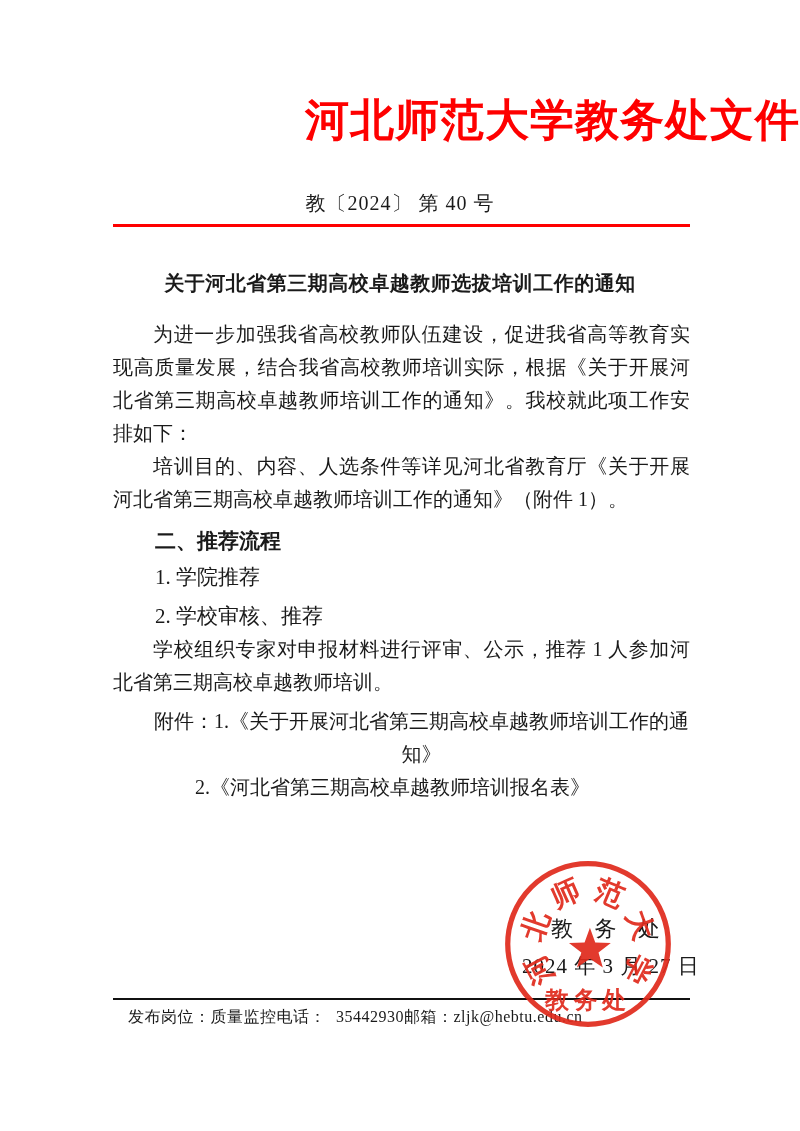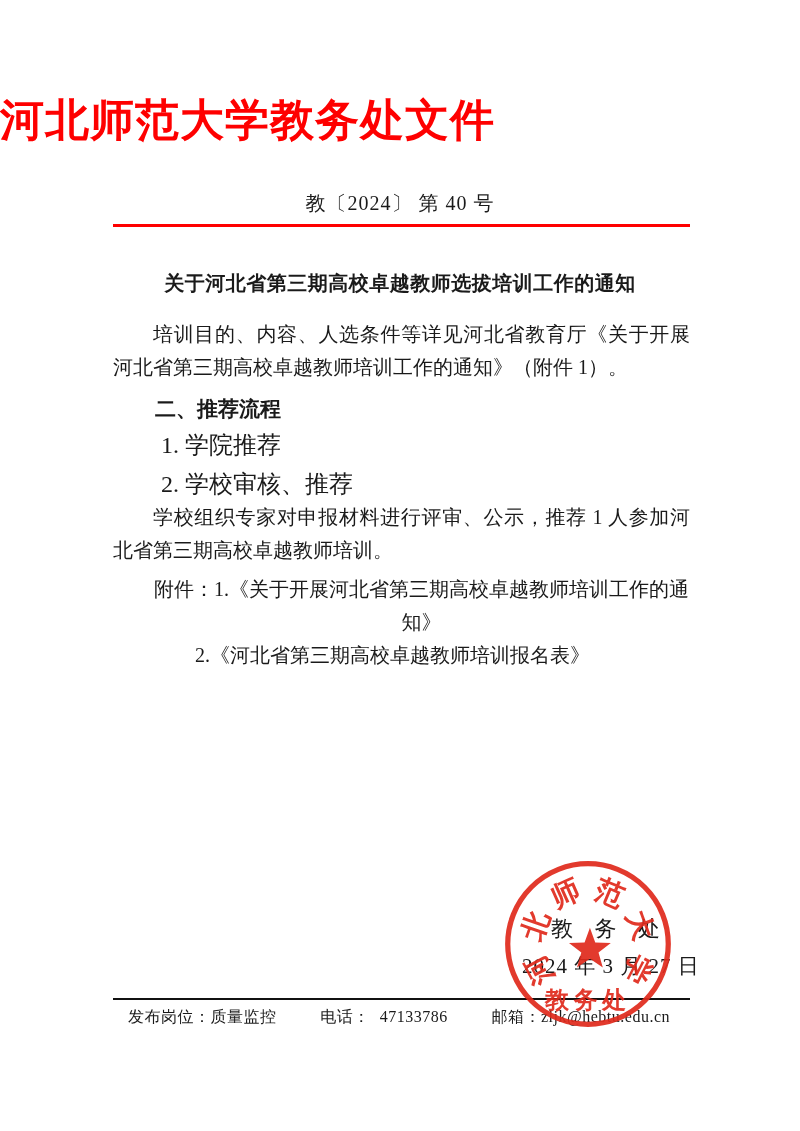--- a/index.html
+++ b/index.html
@@ -7,21 +7,21 @@
     position:relative;
     width:800px;height:1131px;
     margin:0 auto;
     background:#ffffff;
     overflow:hidden;
     font-family:"Liberation Serif","DejaVu Serif",serif;
     color:#1a1a1a;
   }
   .header-title{
     position:absolute;top:94px;left:0;width:100%;
-    text-align:left;
+    text-align:right;
     color:#fe0000;
     font-size:44px;line-height:54px;
     font-weight:bold;
     letter-spacing:1px;
   }
   .doc-number{
     position:absolute;top:190px;left:0;width:100%;
     text-align:center;
     font-size:20px;line-height:26px;
     letter-spacing:1px;
@@ -46,21 +46,21 @@
   .body-block p{margin:0;}
   .indent{text-indent:2em;}
   .h-black{
     font-family:"Liberation Sans","DejaVu Sans",sans-serif;
     font-weight:bold;
     font-size:21px;
     text-indent:2em;
   }
   .h-kai{
     text-indent:2em;
-    font-size:24px;
+    font-size:21px;
   }
   .mt8{margin-top:8px !important;}
   .mt6{margin-top:6px !important;}
   .mt4{margin-top:4px !important;}
   .att-line1{padding-left:40px;text-align:center;}
   .att-line2{padding-left:82px;text-align:left;}
   .sign-dept{
     position:absolute;top:914px;left:551px;
     font-size:22px;letter-spacing:8px;
     z-index:2;
@@ -87,41 +87,42 @@
     fill:#e02a1c;font-size:25px;font-weight:bold;
     text-anchor:middle;letter-spacing:5px;
     font-family:"Liberation Serif","DejaVu Serif",serif;
   }
   .footer{
     position:absolute;top:998px;left:113px;width:577px;
     z-index:1;
   }
   .footer-line{height:2px;background:#111;}
   .footer-row{
-    display:flex;justify-content:space-between;
+    display:flex;justify-content:flex-start;
     padding:6px 20px 0 15px;
     font-size:16px;line-height:22px;
     letter-spacing:0.5px;
   }
   .phone-val{margin-left:10px;}
 </style>
 </head>
 <body>
 
 <div class="page">
 
   <div class="header-title">河北师范大学教务处文件</div>
 
   <div class="doc-number">教〔2024〕 第 40 号</div>
 
   <div class="red-line"></div>
 
   <div class="doc-title">关于河北省第三期高校卓越教师选拔培训工作的通知</div>
 
   <div class="body-block">
+    <p class="indent">为进一步加强我省高校教师队伍建设，促进我省高等教育实现高质量发展，结合我省高校教师培训实际，根据《关于开展河北省第三期高校卓越教师培训工作的通知》。我校就此项工作安排如下：</p>
     <p class="indent">培训目的、内容、人选条件等详见河北省教育厅《关于开展河北省第三期高校卓越教师培训工作的通知》（附件 1）。</p>
     <p class="h-black mt8">二、推荐流程</p>
     <p class="h-kai mt4">1. 学院推荐</p>
     <p class="h-kai mt6">2. 学校审核、推荐</p>
     <p class="indent">学校组织专家对申报材料进行评审、公示，推荐 1 人参加河北省第三期高校卓越教师培训。</p>
     <p class="att-line1 mt6"><span>附件：</span><span>1.《关于开展河北省第三期高校卓越教师培训工作的通知》</span></p>
     <p class="att-line2">2.《河北省第三期高校卓越教师培训报名表》</p>
   </div>
 
   <div class="sign-dept">教 务 处</div>
@@ -150,18 +151,18 @@
         </g>
     </g>
     <path class="seal-star" d="M92,73 L97.6,88.3 L113.9,88.9 L101,98.9 L105.5,114.6 L92,105.5 L78.5,114.6 L83,98.9 L70.1,88.9 L86.4,88.3 Z"></path>
     <text class="seal-bottom" x="90" y="157">教务处</text>
   </svg>
 
   <div class="footer">
     <div class="footer-line"></div>
     <div class="footer-row">
       <span><span>发布岗位：</span><span>质量监控</span></span>
-      <span><span>电话：</span><span class="phone-val">47133786</span></span>
+      <span><span>电话：</span><span class="phone-val">35442930</span></span>
       <span><span>邮箱：</span><span>zljk@hebtu.edu.cn</span></span>
     </div>
   </div>
 
 </div>
 
 </body></html>

